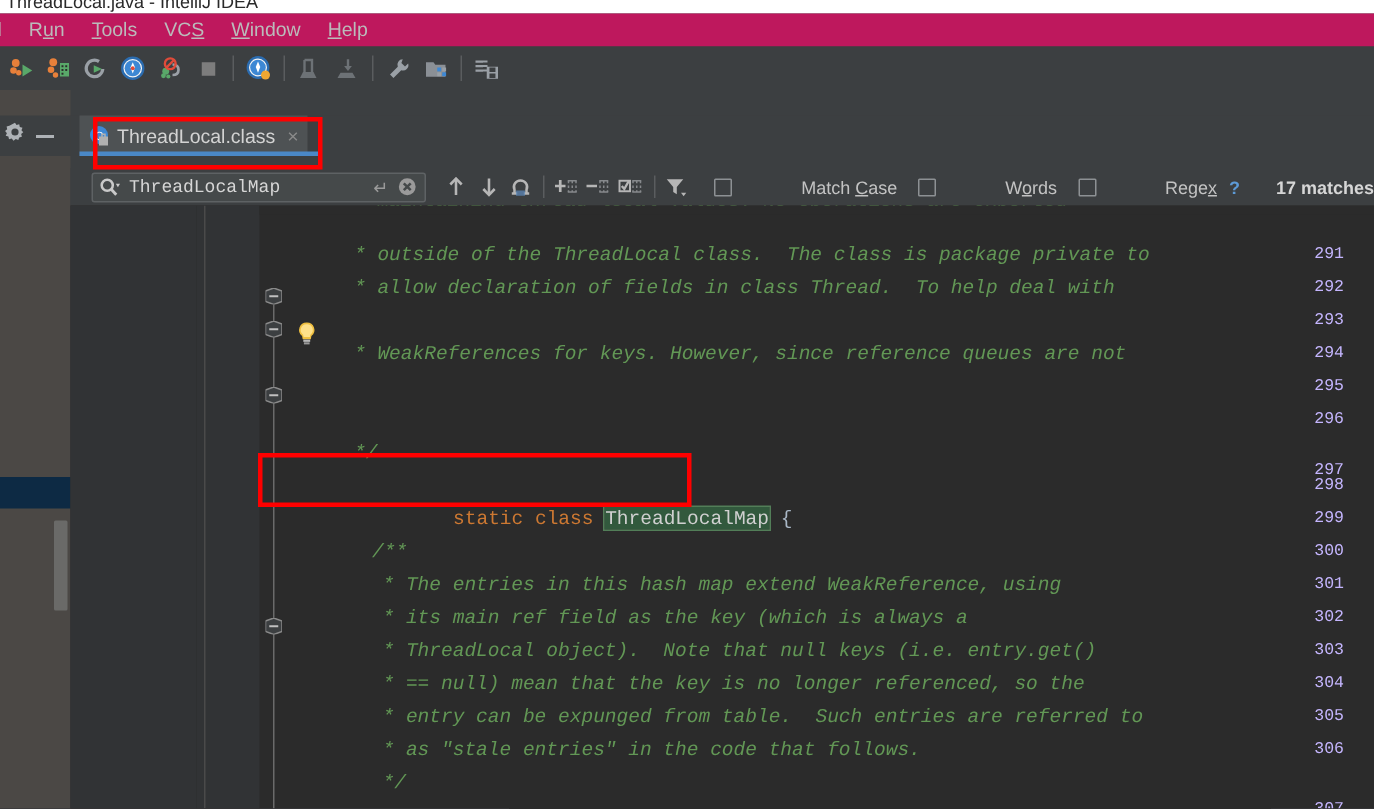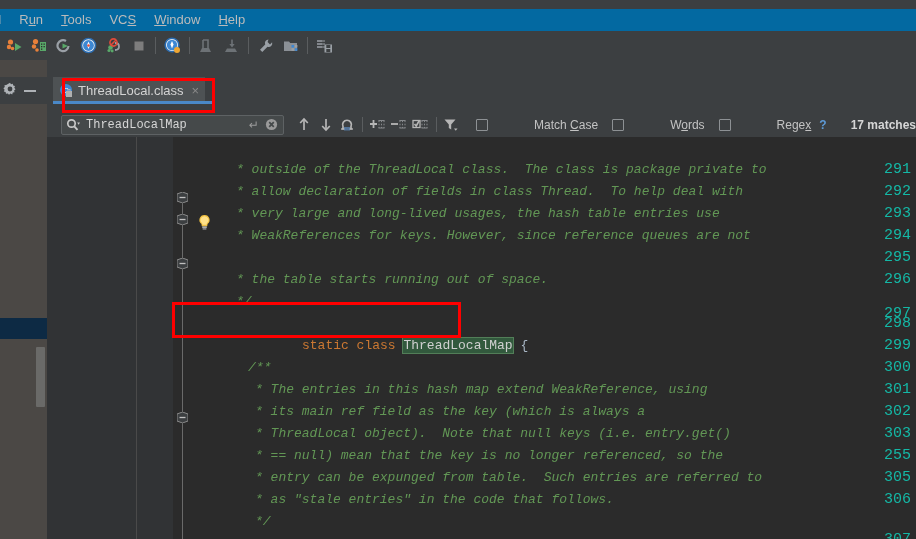--- a/index.html
+++ b/index.html
@@ -18,21 +18,21 @@
   }
   .titlebar-text {
     position: absolute; left: 4px; top: -6px;
     font-size: 12px; color: #2a2a2a; white-space: nowrap;
     font-family: "Liberation Sans", sans-serif;
   }
 
   
   .menubar {
     position: absolute; left: 0; top: 9px; width: 916px; height: 22px;
-    background: #0369a1;
+    background: #be185d;
     display: flex; align-items: center;
   }
   .menu-item {
     padding: 0 9px; font-size: 13px; color: #bbbbbb;
     line-height: 22px; cursor: default; white-space: nowrap;
   }
   .menu-item u { text-decoration: underline; }
   .menu-item.clipped { padding-left: 0; margin-left: -6px; }
 
   
@@ -164,23 +164,23 @@
   .gutter-divider {
     position: absolute; left: 89px; top: 0; width: 1px; height: 402px;
     background: #4a4a4a;
   }
   .code-area {
     position: absolute; left: 126px; top: 0; right: 0; height: 402px;
   }
 
   .ln {
     position: absolute; right: 0; width: 84px;
-    text-align: right; padding-right: 5px;
+    text-align: right; padding-right: 20px;
     font-family: "Liberation Mono", monospace;
-    font-size: 15px; color: #14b8a6;
+    font-size: 11px; color: #c4b5fd;
     height: 22px; line-height: 22px;
   }
   .cl {
     position: absolute; left: 0;
     font-family: "Liberation Mono", monospace;
     font-size: 13px; height: 22px; line-height: 22px;
     white-space: pre; color: #629755; font-style: italic;
   }
   .cl.code { color: #a9b7c6; font-style: normal; }
   .kw { color: #cc7832; font-style: normal; }
@@ -201,20 +201,23 @@
   .top-fade {
     position: absolute; left: 126px; top: 0; width: 790px; height: 6px;
     background: #2b2b2b; z-index: 5;
   }
 </style>
 </head>
 <body>
 
 <div id="app">
 
+  <div class="titlebar">
+    <div class="titlebar-text">ThreadLocal.java - IntelliJ IDEA</div>
+  </div>
 
   <div class="menubar">
     <div class="menu-item clipped"><span>d</span></div>
     <div class="menu-item">R<u>u</u><span>n</span></div>
     <div class="menu-item"><u>T</u>ools</div>
     <div class="menu-item">VC<u>S</u></div>
     <div class="menu-item"><u>W</u>indow</div>
     <div class="menu-item"><u>H</u>elp</div>
   </div>
 
@@ -506,32 +509,30 @@
       <div class="ln" style="top:88px;">294</div>
       <div class="ln" style="top:110px;">295</div>
       <div class="ln" style="top:132px;">296</div>
       <div class="ln" style="top:154px;margin-top:12px;">297</div>
       <div class="ln" style="top:176px;">298</div>
       <div class="ln" style="top:198px;">299</div>
       <div class="ln" style="top:220px;">300</div>
       <div class="ln" style="top:242px;">301</div>
       <div class="ln" style="top:264px;">302</div>
       <div class="ln" style="top:286px;">303</div>
-      <div class="ln" style="top:308px;">255</div>
+      <div class="ln" style="top:308px;">304</div>
       <div class="ln" style="top:330px;">305</div>
       <div class="ln" style="top:352px;">306</div>
       <div class="ln" style="top:392px;">307</div>
 
       <div class="code-area">
         <div class="cl" style="top:-14px; left:63px;">* maintaining thread local values. No operations are exported</div>
         <div class="cl" style="top:22px;  left:63px;">* outside of the ThreadLocal class.  The class is package private to</div>
         <div class="cl" style="top:44px;  left:63px;">* allow declaration of fields in class Thread.  To help deal with</div>
-        <div class="cl" style="top:66px;  left:63px;">* very large and long-lived usages, the hash table entries use</div>
         <div class="cl" style="top:88px;  left:63px;">* WeakReferences for keys. However, since reference queues are not</div>
-        <div class="cl" style="top:132px; left:63px;">* the table starts running out of space.</div>
         <div class="cl" style="top:154px; left:63px;">*/</div>
 
         <div class="cl code" style="top:176px; left:51px;">
           <span class="kw">static class </span><span class="hit">ThreadLocalMap</span><span> {</span>
         </div>
 
         <div class="cl" style="top:220px; left:75px;">/**</div>
         <div class="cl" style="top:242px; left:82px;">* The entries in this hash map extend WeakReference, using</div>
         <div class="cl" style="top:264px; left:82px;">* its main ref field as the key (which is always a</div>
         <div class="cl" style="top:286px; left:82px;">* ThreadLocal object).  Note that null keys (i.e. entry.get()</div>

